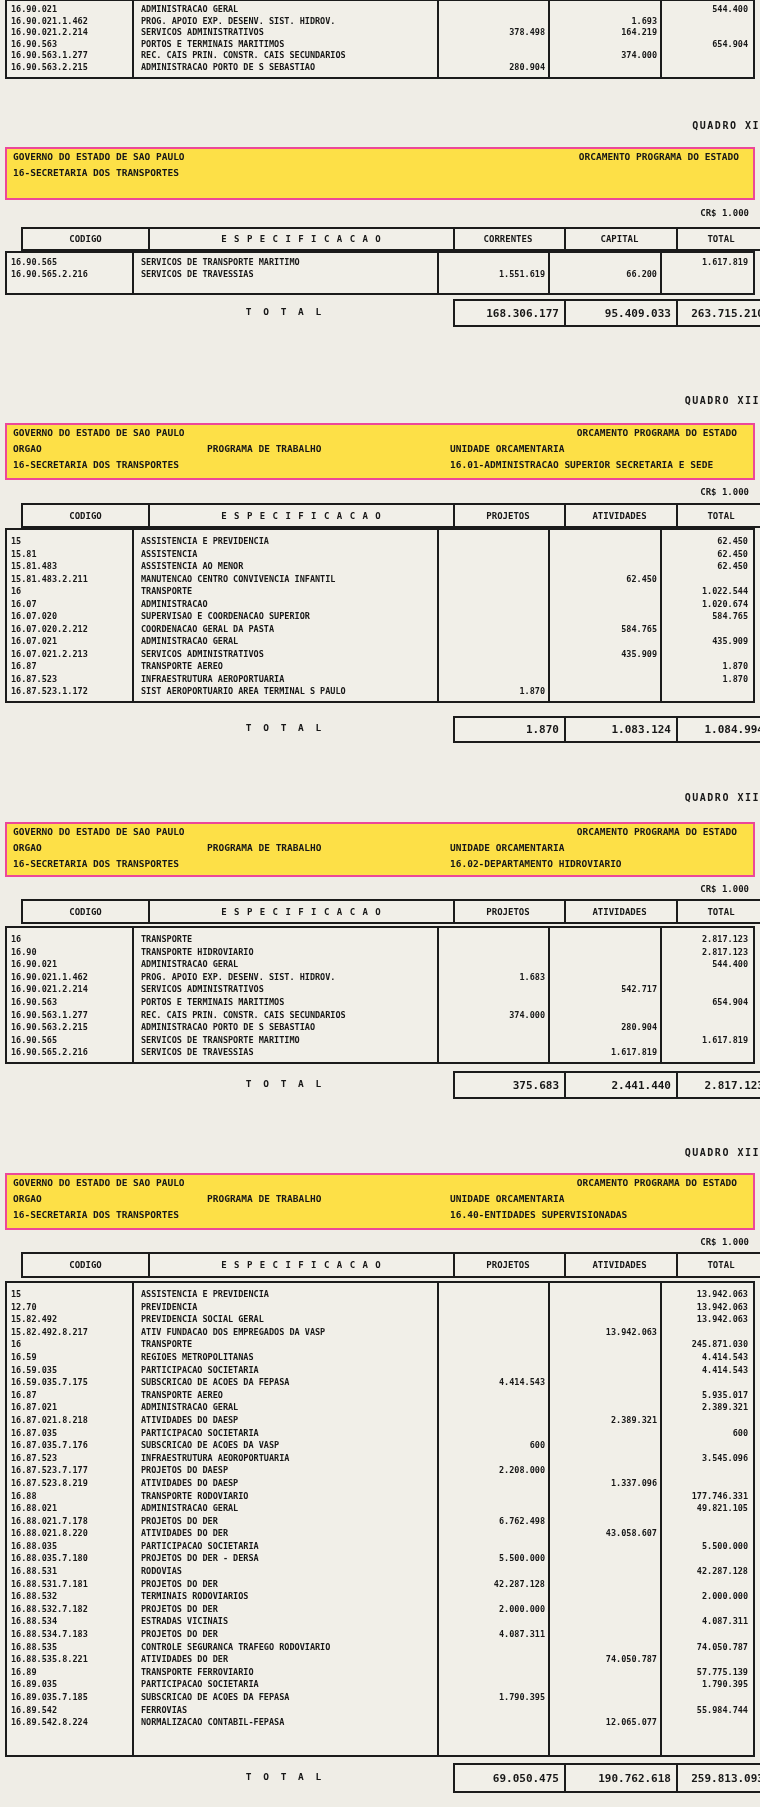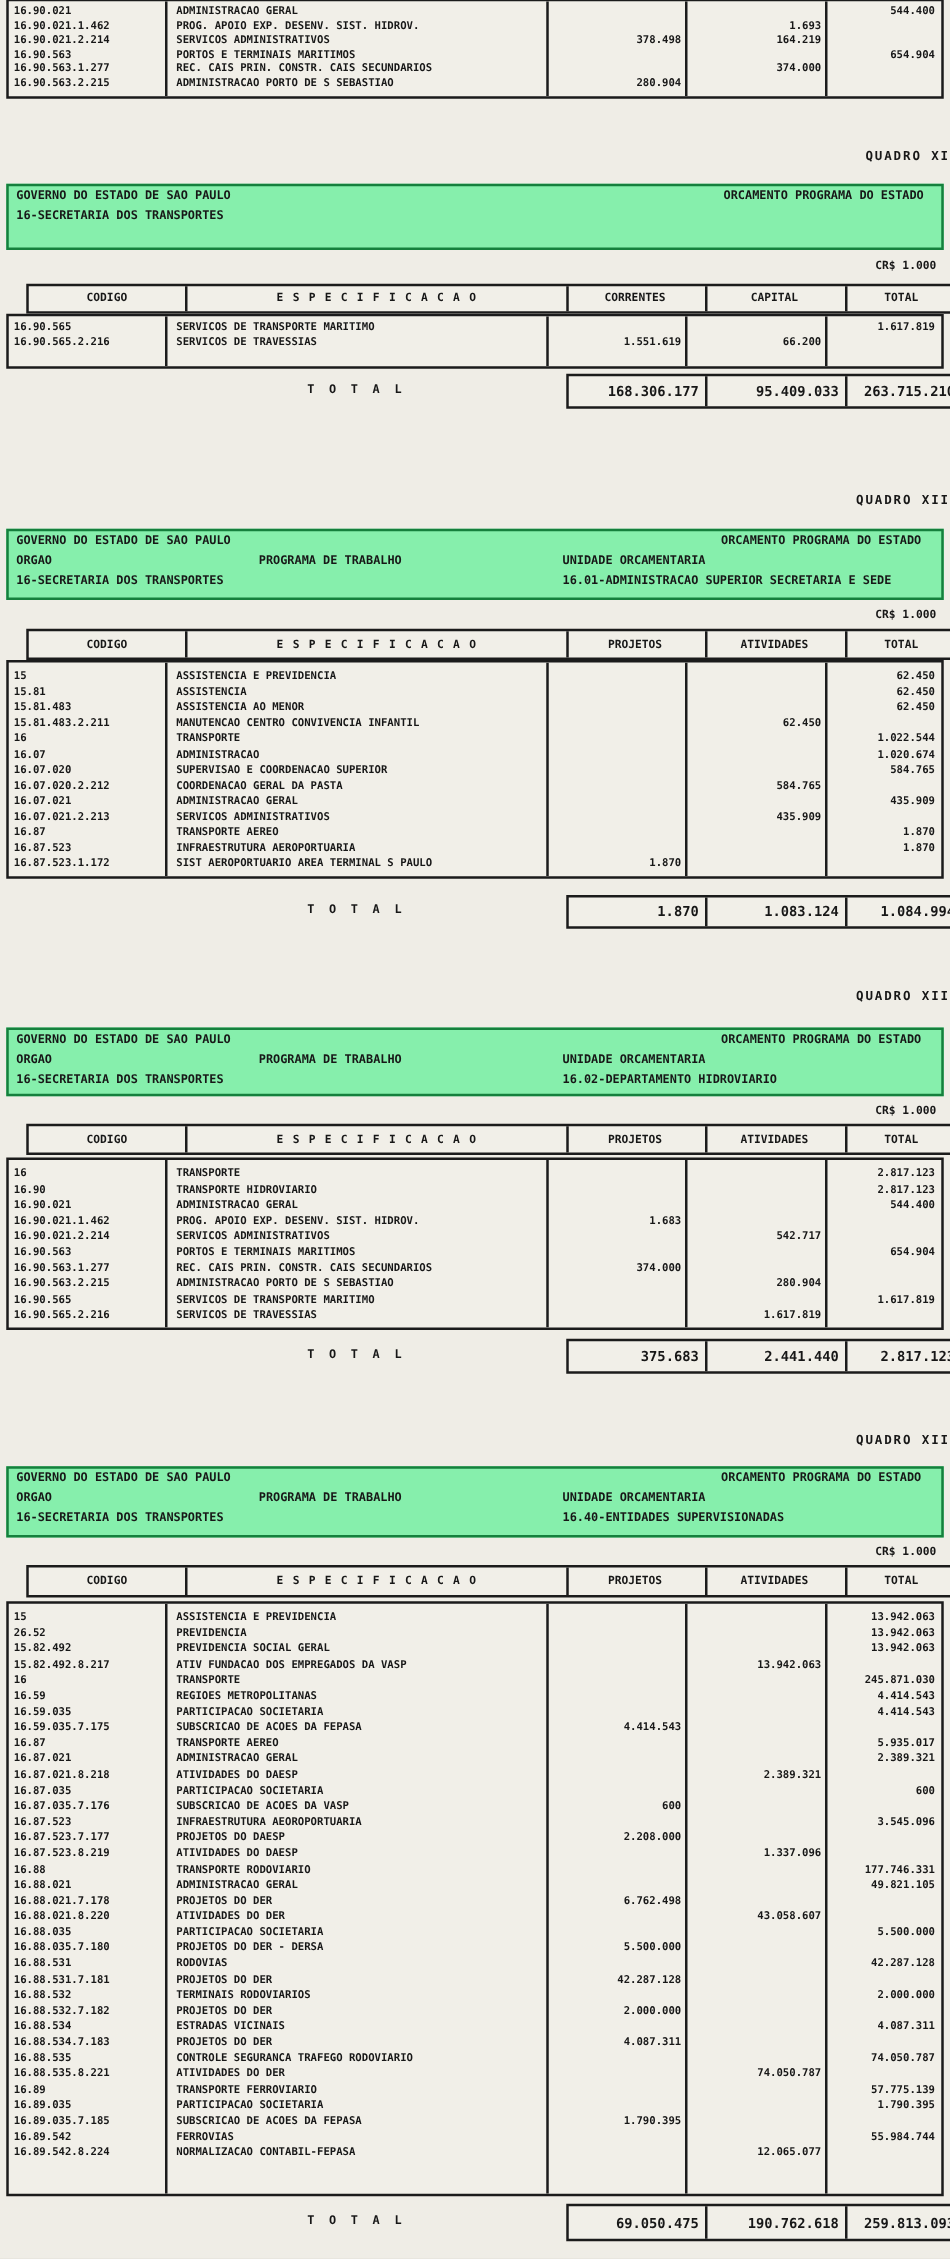--- a/index.html
+++ b/index.html
@@ -7,21 +7,21 @@
     position:relative; width:760px; height:1807px; margin:0 auto;
     background:#efede6; overflow:hidden;
     font-family:"DejaVu Sans Mono", monospace; font-weight:bold; color:#171717;
   }
   .qtitle {
     position:absolute; left:0; width:760px; text-align:right;
     font-size:10px; letter-spacing:1.5px; white-space:nowrap;
   }
   .hbox {
     position:absolute; left:5px; width:750px; box-sizing:border-box;
-    border:2px solid #15803d; background:#86efac; font-size:9.5px; padding-top:2px;
+    border:2px solid #ec4899; background:#fde047; font-size:9.5px; padding-top:2px;
   }
   .hline { position:relative; height:16px; }
   .hl { position:absolute; white-space:nowrap; top:0; }
   .cr { position:absolute; left:5px; width:744px; text-align:right; font-size:9px; }
   .rel { position:relative; }
   .thead, .tbody-box, .ttotal {
     position:absolute; box-sizing:border-box; border:2px solid #1b1b1b; background:#f1efe8;
   }
   .thead {
     left:21px; width:750px; display:grid;
@@ -433,21 +433,21 @@
     <i class="vdiv d2"></i>
     <i class="vdiv d3"></i>
   <div class="trow">
         <div class="cell-0">15</div>
         <div class="cell-1">ASSISTENCIA E PREVIDENCIA</div>
         <div class="cell-2"></div>
         <div class="cell-3"></div>
         <div class="cell-4">13.942.063</div>
       </div>
       <div class="trow">
-        <div class="cell-0">26.52</div>
+        <div class="cell-0">12.70</div>
         <div class="cell-1">PREVIDENCIA</div>
         <div class="cell-2"></div>
         <div class="cell-3"></div>
         <div class="cell-4">13.942.063</div>
       </div>
       <div class="trow">
         <div class="cell-0">15.82.492</div>
         <div class="cell-1">PREVIDENCIA SOCIAL GERAL</div>
         <div class="cell-2"></div>
         <div class="cell-3"></div>

